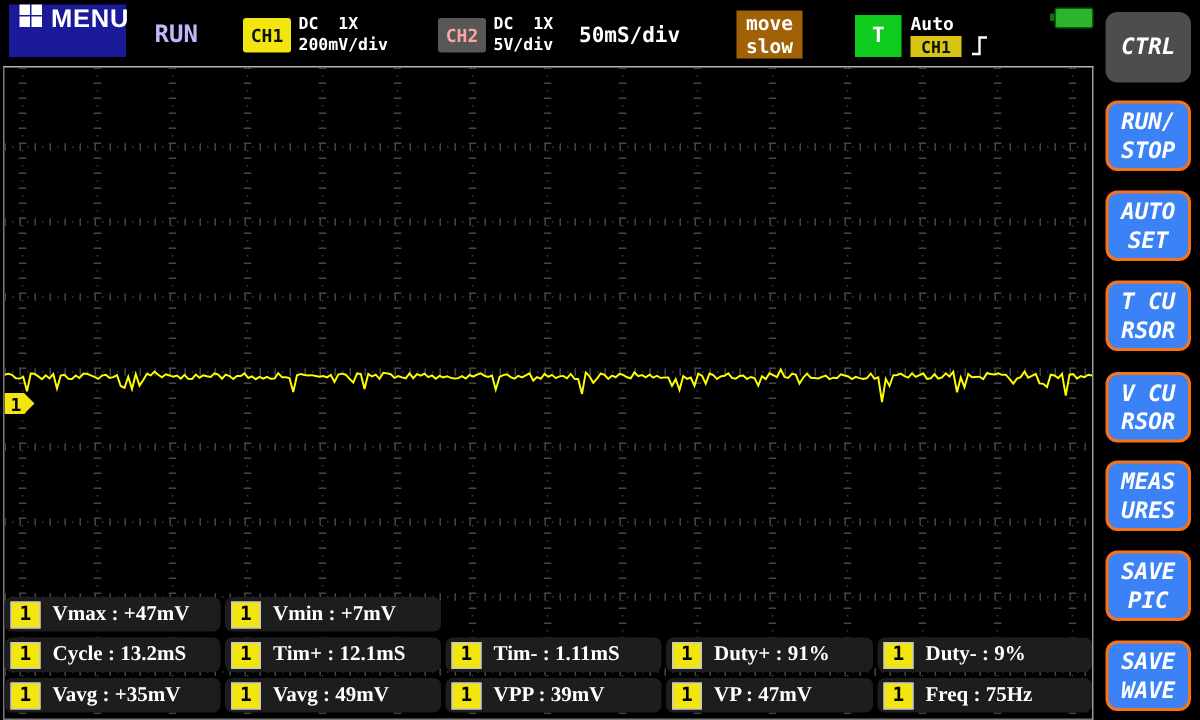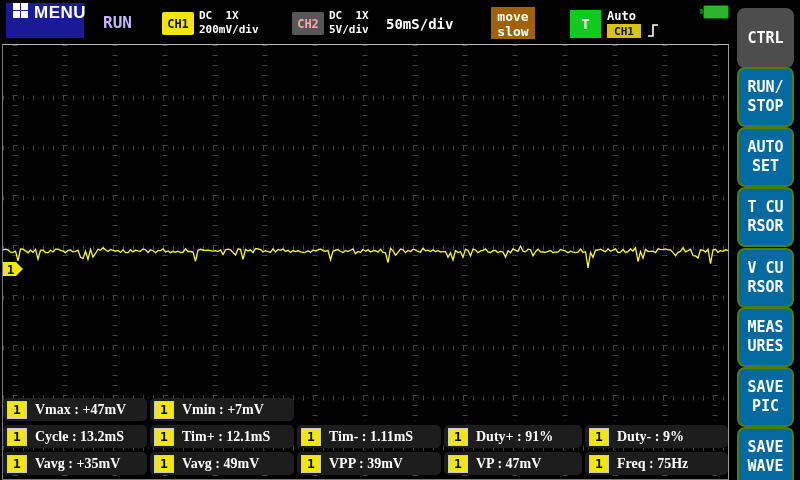--- a/index.html
+++ b/index.html
@@ -33,24 +33,24 @@
   #trig-mode{left:607px;top:9px;font-size:12px;color:#fff;}
   #trig-src{left:607px;top:24px;width:34px;height:14px;background:#d8c511;color:#111;
             font-size:11px;display:flex;align-items:center;justify-content:center;cursor:pointer;}
   #trig-edge{left:647px;top:22px;}
   #battery{left:703px;top:5px;width:25px;height:13px;}
   #battery .nub{position:absolute;left:-3px;top:4px;width:3px;height:5px;background:#0e6e0e;}
   #battery .body{position:absolute;left:0;top:0;width:24px;height:12px;background:#2db42d;
                  border:1px solid #0c5c0c;border-radius:2px;}
 
   
-  .side-btn{left:737px;width:57px;height:60px;border-radius:8px;color:#fff;font-size:15px;
+  .side-btn{left:737px;width:57px;height:47px;border-radius:8px;color:#fff;font-size:15px;
             line-height:19px;display:flex;flex-direction:column;align-items:center;
-            justify-content:center;text-align:center;cursor:pointer;box-sizing:border-box;}
-  .side-btn.outlined{background:#0369a1;border:2px solid #4d7c0f;}
+            justify-content:center;text-align:center;cursor:pointer;box-sizing:border-box;font-style:italic;}
+  .side-btn.outlined{background:#3b82f6;border:2px solid #f97316;}
   .side-btn.filled{background:#4d4d4d;border:2px solid #4d4d4d;}
 
   
   #scope{left:2px;top:44px;width:725px;height:434px;background:#000;
          border-top:1px solid #b5b5b5;border-left:1px solid #7a7a7a;
          border-right:1px solid #9a9a9a;border-bottom:1px solid #7a7a7a;box-sizing:content-box;}
   #scope svg{display:block;}
 
   
   .m-box{height:23px;background:#1d1d1d;border-radius:5px;display:flex;align-items:center;

